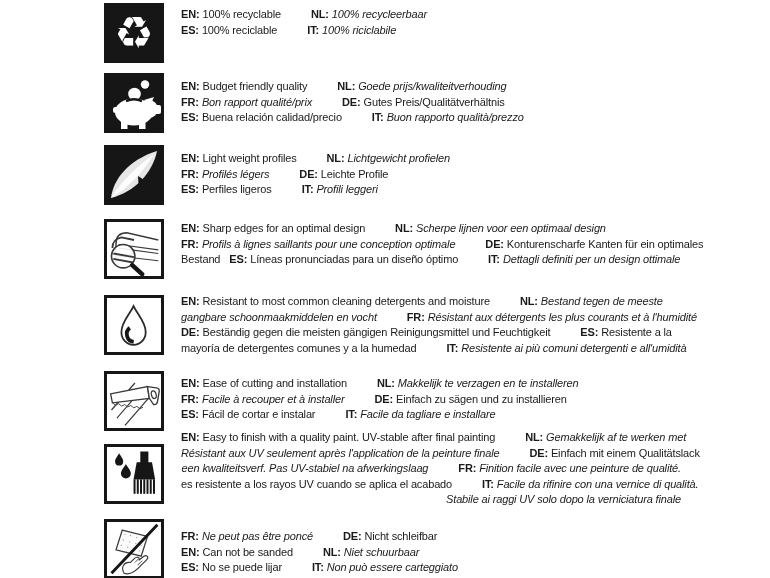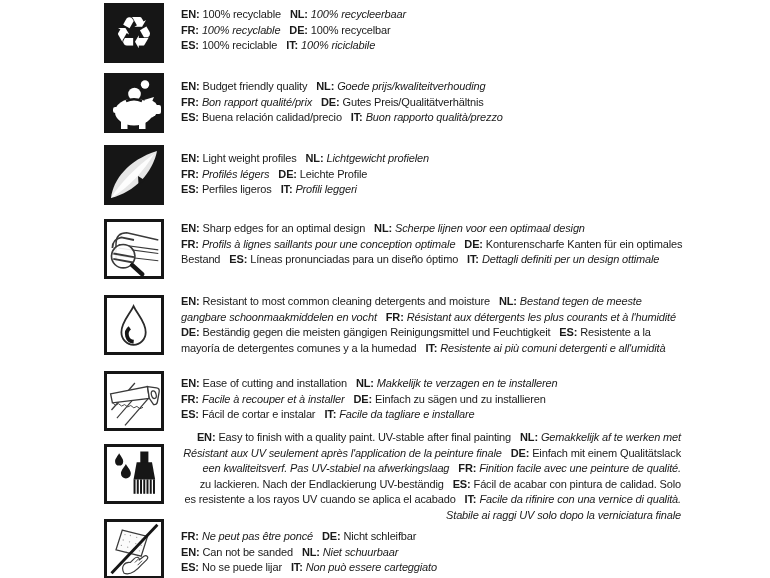--- a/index.html
+++ b/index.html
@@ -18,21 +18,21 @@
   .iconbox.solid{background:#161616;}
   .iconbox.light{background:#ffffff;border:3px solid #161616;}
   .iconbox svg{display:block;width:100%;height:100%;}
   .iconbox .glyph{
     width:100%;height:100%;display:flex;align-items:center;justify-content:center;
     color:#ffffff;font-size:44px;line-height:1;font-family:"DejaVu Sans",sans-serif;
   }
   .text{position:absolute;left:77px;top:0;width:500px;}
   .line{height:15.5px;line-height:15.5px;white-space:nowrap;font-size:11px;letter-spacing:-0.15px;}
   .seg{margin-right:9px;}
-  .seg:last-child{margin-right:0;}
+  .seg:last-child{margin-right:0;margin-left:21px;}
   .lbl{font-weight:700;margin-right:3px;}
   .txt.it{font-style:italic;}
   
   #rows .row:nth-child(1){top:3px;}   #rows .row:nth-child(1) .text{top:4px;}
   #rows .row:nth-child(2){top:73px;}  #rows .row:nth-child(2) .text{top:6px;}
   #rows .row:nth-child(3){top:145px;} #rows .row:nth-child(3) .text{top:6px;}
   #rows .row:nth-child(4){top:219px;} #rows .row:nth-child(4) .text{top:2px;}
   #rows .row:nth-child(5){top:295px;} #rows .row:nth-child(5) .text{top:-1px;}
   #rows .row:nth-child(6){top:371px;} #rows .row:nth-child(6) .text{top:5px;}
   #rows .row:nth-child(7){top:444px;text-align:right;} #rows .row:nth-child(7) .text{top:-14px;}
@@ -41,21 +41,20 @@
 </head>
 <body>
 
 <div id="rows">
   <div class="row">
     <div class="iconbox solid">
         <div class="glyph">♻</div>
       </div>
     <div class="text">
         <div class="line"><span class="seg"><span class="lbl">EN:</span><span class="txt">100% recyclable</span></span><span class="seg"><span class="lbl">NL:</span><span class="txt it">100% recycleerbaar</span></span></div>
-        <div class="line"><span class="seg"><span class="lbl">FR:</span><span class="txt it">100% recyclable</span></span><span class="seg"><span class="lbl">DE:</span><span class="txt">100% recycelbar</span></span></div>
         <div class="line"><span class="seg"><span class="lbl">ES:</span><span class="txt">100% reciclable</span></span><span class="seg"><span class="lbl">IT:</span><span class="txt it">100% riciclabile</span></span></div>
       </div>
   </div>
 
   <div class="row">
     <div class="iconbox solid">
         <svg viewBox="0 0 60 60">
       <circle cx="41" cy="11.5" r="4.2" fill="#fff"></circle>
       <circle cx="30.5" cy="21" r="6.3" fill="#fff"></circle>
       <polygon points="40,27 50,24 46,33" fill="#fff"></polygon>
@@ -158,21 +157,20 @@
       <rect x="40.3" y="36" width="2.2" height="16" fill="#161616"></rect>
       <rect x="43.9" y="36" width="2.2" height="16" fill="#161616"></rect>
       <rect x="47.5" y="36" width="2.2" height="16" fill="#161616"></rect>
       <rect x="51.1" y="36" width="2.2" height="16" fill="#161616"></rect>
     </svg>
       </div>
     <div class="text">
         <div class="line"><span class="seg"><span class="lbl">EN:</span><span class="txt">Easy to finish with a quality paint. UV-stable after final painting</span></span><span class="seg"><span class="lbl">NL:</span><span class="txt it">Gemakkelijk af te werken met</span></span></div>
         <div class="line"><span class="seg"><span class="txt it">Résistant aux UV seulement après l'application de la peinture finale</span></span><span class="seg"><span class="lbl">DE:</span><span class="txt">Einfach mit einem Qualitätslack</span></span></div>
         <div class="line"><span class="seg"><span class="txt it">een kwaliteitsverf. Pas UV-stabiel na afwerkingslaag</span></span><span class="seg"><span class="lbl">FR:</span><span class="txt it">Finition facile avec une peinture de qualité.</span></span></div>
-        <div class="line"><span class="seg"><span class="txt">zu lackieren. Nach der Endlackierung UV-beständig</span></span><span class="seg"><span class="lbl">ES:</span><span class="txt">Fácil de acabar con pintura de calidad. Solo</span></span></div>
         <div class="line"><span class="seg"><span class="txt">es resistente a los rayos UV cuando se aplica el acabado</span></span><span class="seg"><span class="lbl">IT:</span><span class="txt it">Facile da rifinire con una vernice di qualità.</span></span></div>
         <div class="line"><span class="seg"><span class="txt it">Stabile ai raggi UV solo dopo la verniciatura finale</span></span></div>
       </div>
   </div>
 
   <div class="row">
     <div class="iconbox light">
         <svg viewBox="0 0 60 60">
       <polygon points="17,9 45,16 38,38 10,31" fill="#fbfbfb" stroke="#3a3a3a" stroke-width="1.4"></polygon>
       <g fill="#999">

